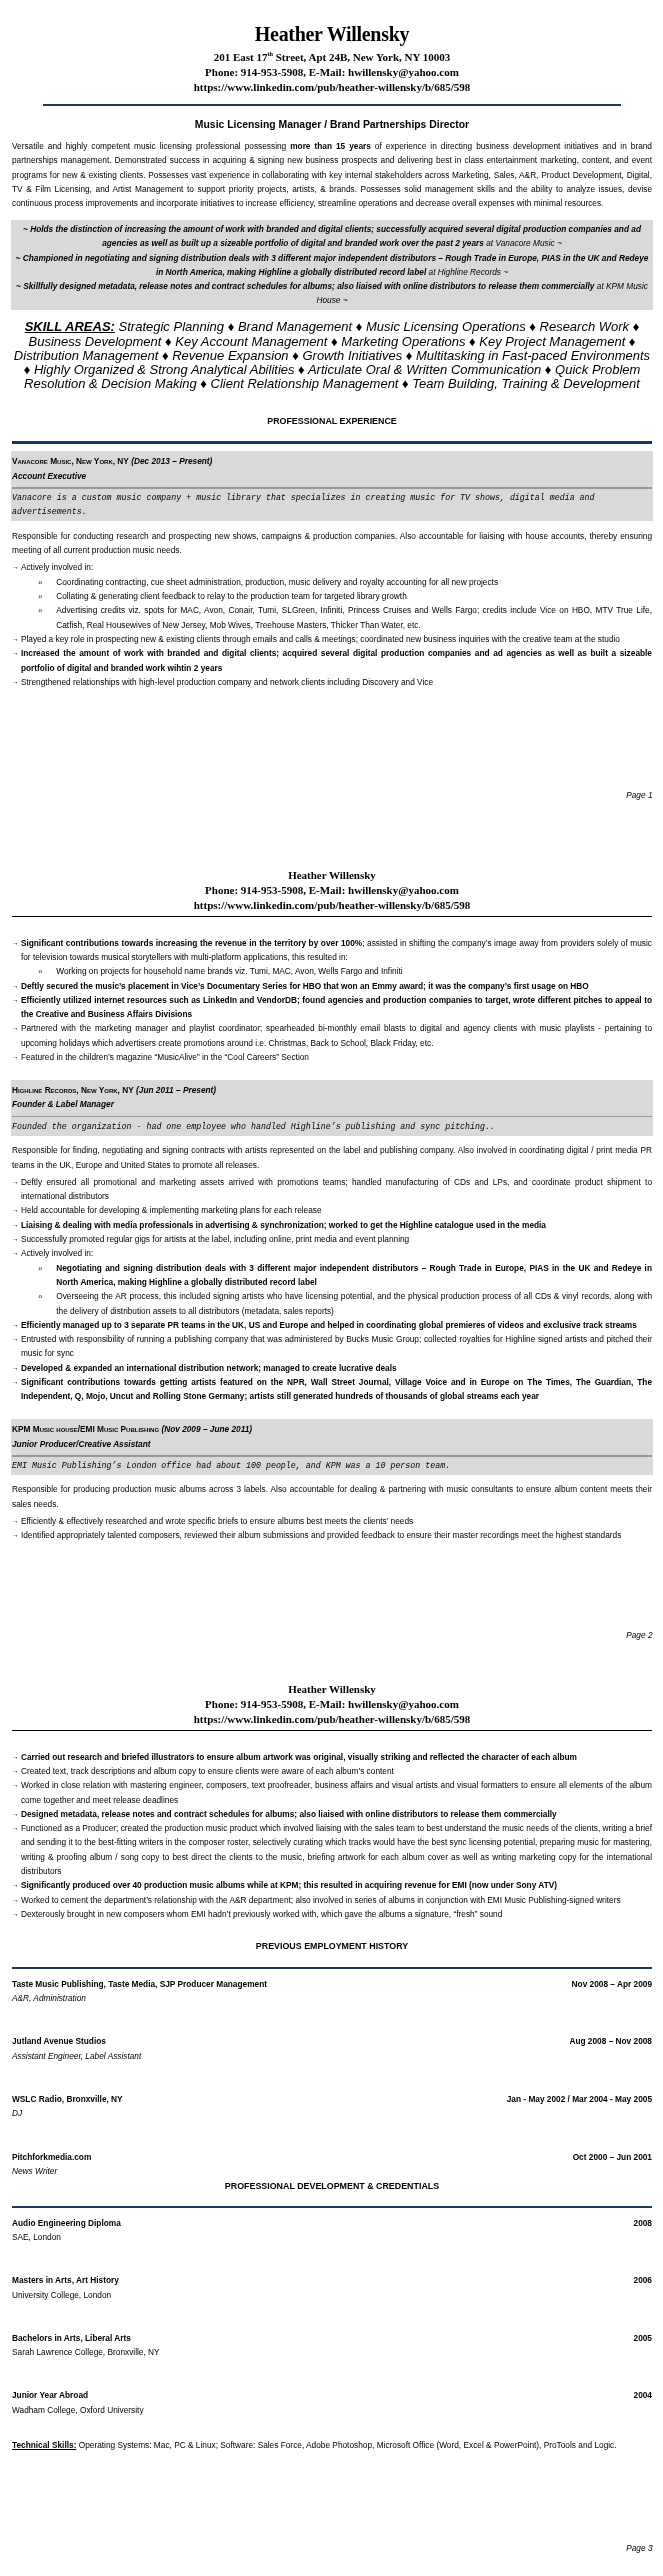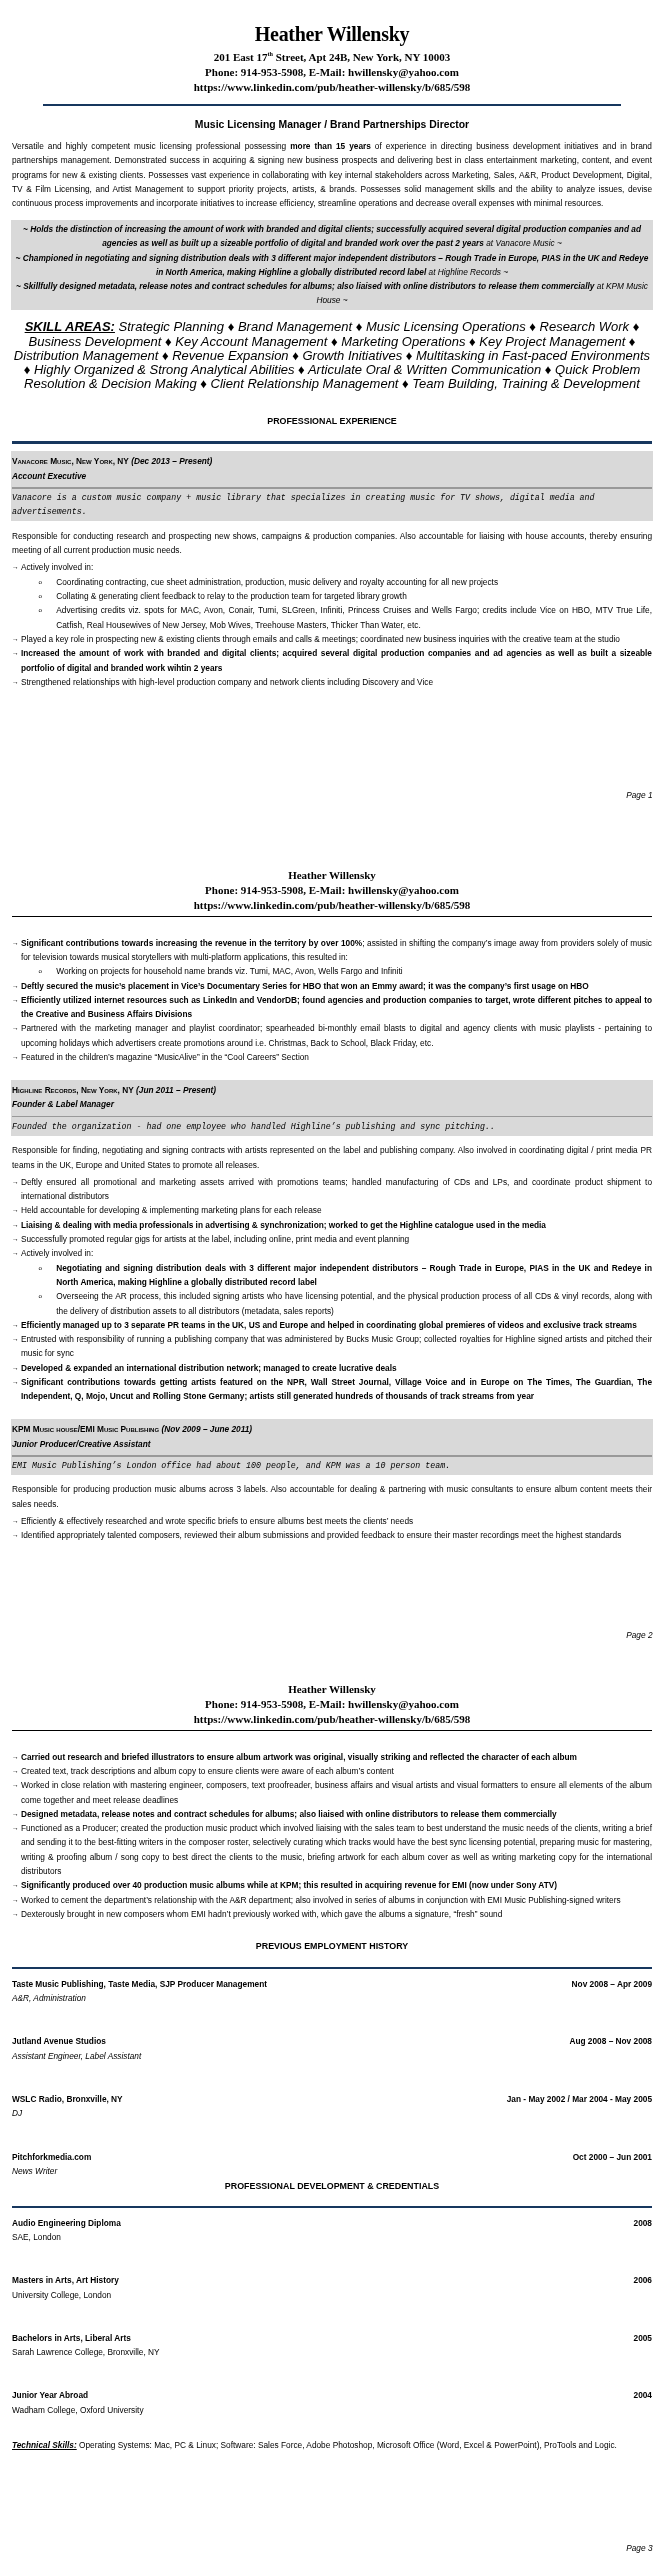--- a/index.html
+++ b/index.html
@@ -50,21 +50,21 @@
   .p2 .page-num { top: 778px; }
   .p3 .page-num { top: 877px; }
 
   .hist-item { display: flex; justify-content: space-between; margin: 0 -31px 0 -31px; font-size: 8.3px; line-height: 14.3px; }
   .hist-block { margin: 0 0 29px 0; }
   .hist-org { font-weight: bold; }
   .hist-dates { font-weight: bold; }
   .hist-role { font-style: italic; margin: 0 -31px; font-size: 8.3px; line-height: 14.3px; }
   .edu-sub { margin: 0 -31px; font-size: 8.3px; line-height: 14.3px; }
   .tech { font-size: 8.3px; line-height: 14.3px; text-align: justify; margin: 21px -31px 0 -31px; }
-  .tech .label { font-weight: bold; font-style: italic; text-decoration: underline; }
+  .tech .label { font-weight: bold; text-decoration: underline; }
 </style>
 </head>
 <body>
 
 <div class="page p1">
   <div class="name-big">Heather Willensky</div>
   <div class="contact-line"><span>201 East 17</span><sup>th</sup><span> Street, Apt 24B, New York, NY 10003</span></div>
   <div class="contact-line">Phone: 914-953-5908, E-Mail: hwillensky@yahoo.com</div>
   <div class="contact-line">https://www.linkedin.com/pub/heather-willensky/b/685/598</div>
   <div class="navy-rule"></div>
@@ -140,21 +140,21 @@
     <li><span class="arrow">→</span><span>Successfully promoted regular gigs for artists at the label, including online, print media and event planning</span></li>
     <li><span class="arrow">→</span><span>Actively involved in:</span>
       <ul class="sub">
         <li class="b"><span class="circ" style="font-weight:normal">o</span><span>Negotiating and signing distribution deals with 3 different major independent distributors – Rough Trade in Europe, PIAS in the UK and Redeye in North America, making Highline a globally distributed record label</span></li>
         <li><span class="circ">o</span><span>Overseeing the AR process, this included signing artists who have licensing potential, and the physical production process of all CDs &amp; vinyl records, along with the delivery of distribution assets to all distributors (metadata, sales reports)</span></li>
       </ul>
     </li>
     <li class="b"><span class="arrow">→</span><span>Efficiently managed up to 3 separate PR teams in the UK, US and Europe and helped in coordinating global premieres of videos and exclusive track streams</span></li>
     <li><span class="arrow">→</span><span>Entrusted with responsibility of running a publishing company that was administered by Bucks Music Group; collected royalties for Highline signed artists and pitched their music for sync</span></li>
     <li class="b"><span class="arrow">→</span><span>Developed &amp; expanded an international distribution network; managed to create lucrative deals</span></li>
-    <li class="b"><span class="arrow">→</span><span>Significant contributions towards getting artists featured on the NPR, Wall Street Journal, Village Voice and in Europe on The Times, The Guardian, The Independent, Q, Mojo, Uncut and Rolling Stone Germany; artists still generated hundreds of thousands of track streams from year</span></li>
+    <li class="b"><span class="arrow">→</span><span>Significant contributions towards getting artists featured on the NPR, Wall Street Journal, Village Voice and in Europe on The Times, The Guardian, The Independent, Q, Mojo, Uncut and Rolling Stone Germany; artists still generated hundreds of thousands of global streams each year</span></li>
   </ul>
 
   <div style="height:15.6px"></div>
   <div class="job-box">
     <div><span class="job-company">KPM Music house/EMI Music Publishing</span> <span class="job-dates">(Nov 2009 – June 2011)</span></div>
     <div class="job-title">Junior Producer/Creative Assistant</div>
     <div class="job-sep"></div>
     <div class="job-desc">EMI Music Publishing’s London office had about 100 people, and KPM was a 10 person team.</div>
   </div>
   <div class="resp">Responsible for producing production music albums across 3 labels. Also accountable for dealing &amp; partnering with music consultants to ensure album content meets their sales needs.</div>

